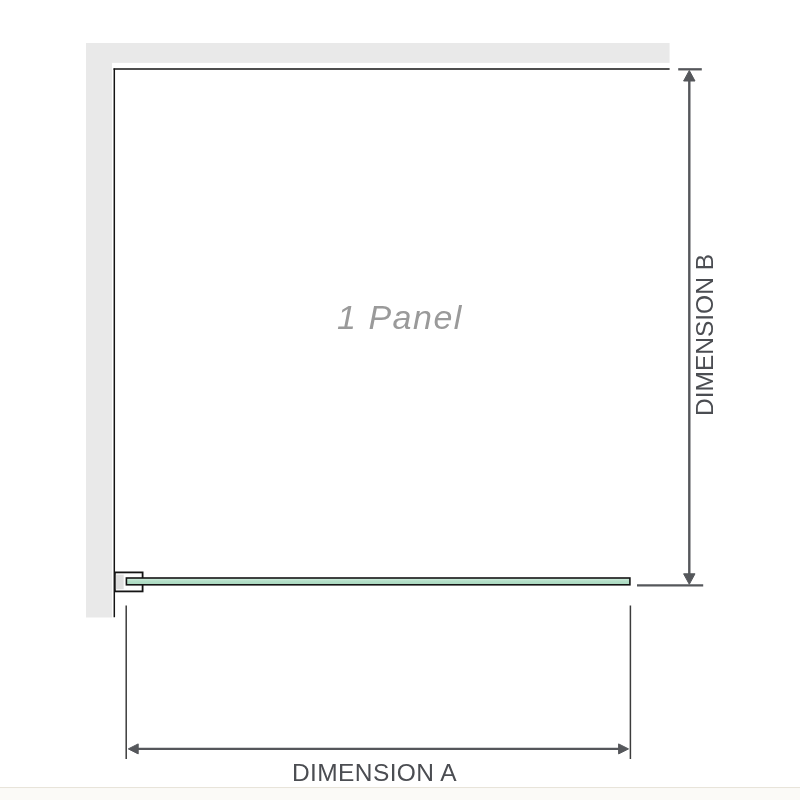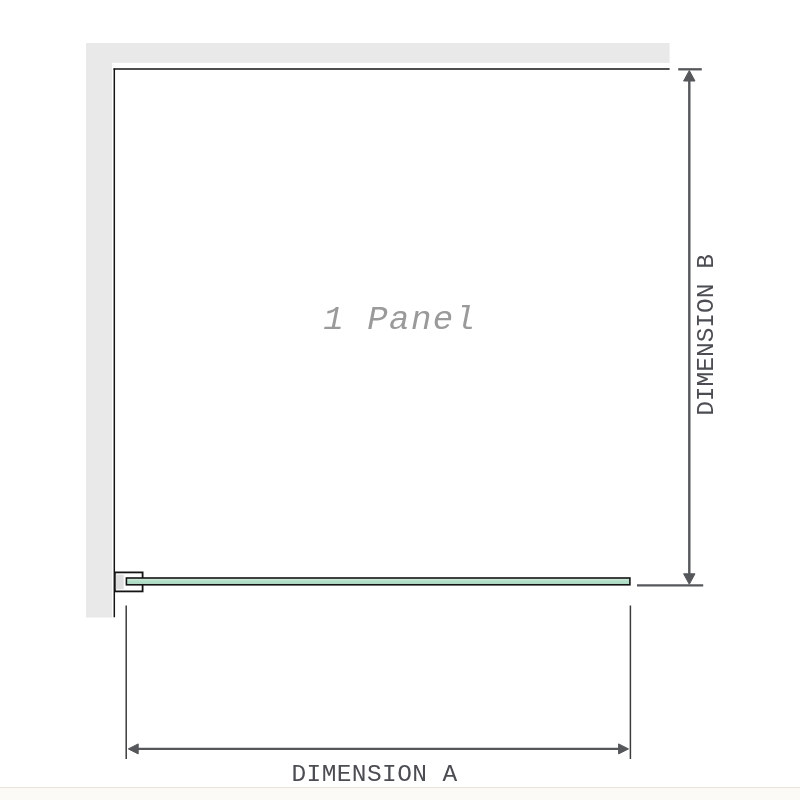--- a/index.html
+++ b/index.html
@@ -1,17 +1,17 @@
 <!DOCTYPE html>
 <html><head>
 <meta charset="utf-8">
 <style>
   html,body{margin:0;padding:0;background:#ffffff;}
   .page{position:relative;width:800px;height:800px;background:#ffffff;overflow:hidden;
-        font-family:Liberation Mono, monospace;}
+        font-family:Liberation Sans, sans-serif;}
   svg{position:absolute;left:0;top:0;}
 </style>
 </head>
 <body>
 <div class="page">
 <svg width="800" height="800" viewBox="0 0 800 800">
   <defs>
     <linearGradient id="glassg" x1="0" y1="0" x2="0" y2="1">
       <stop offset="0" stop-color="#d6eee1"></stop>
       <stop offset="0.45" stop-color="#b4dfc8"></stop>

